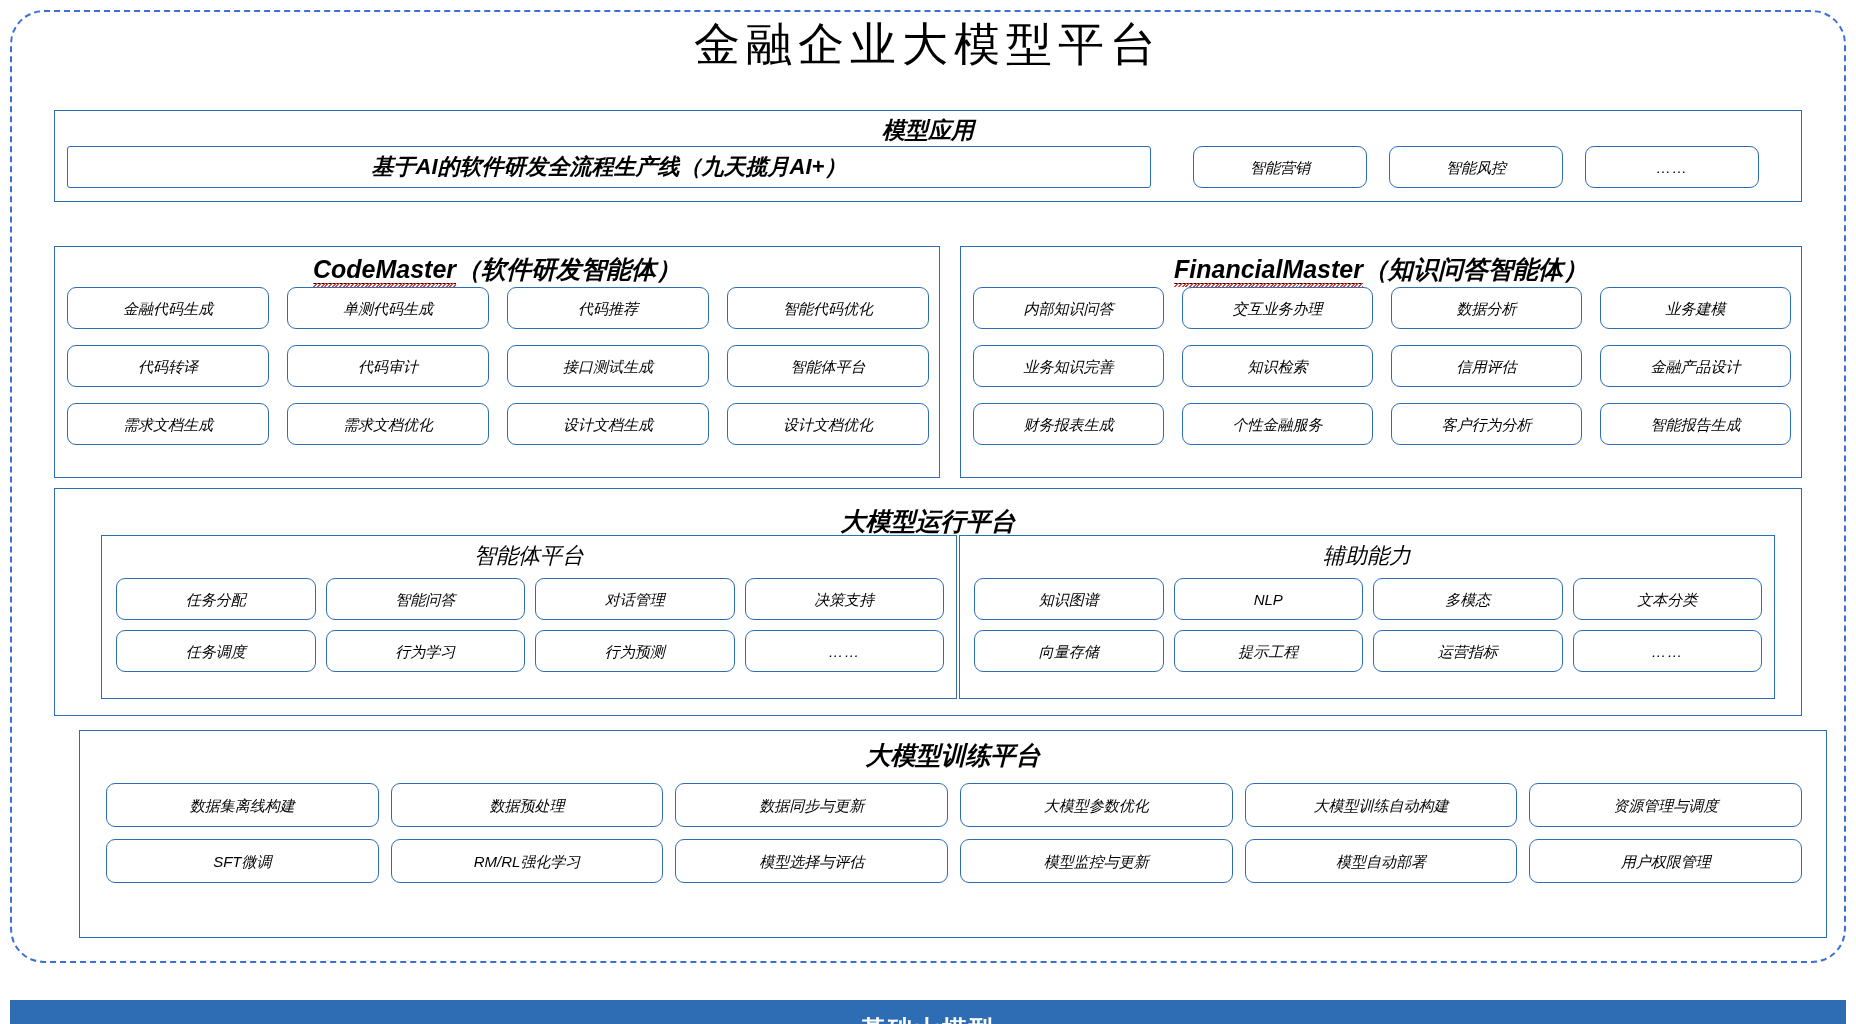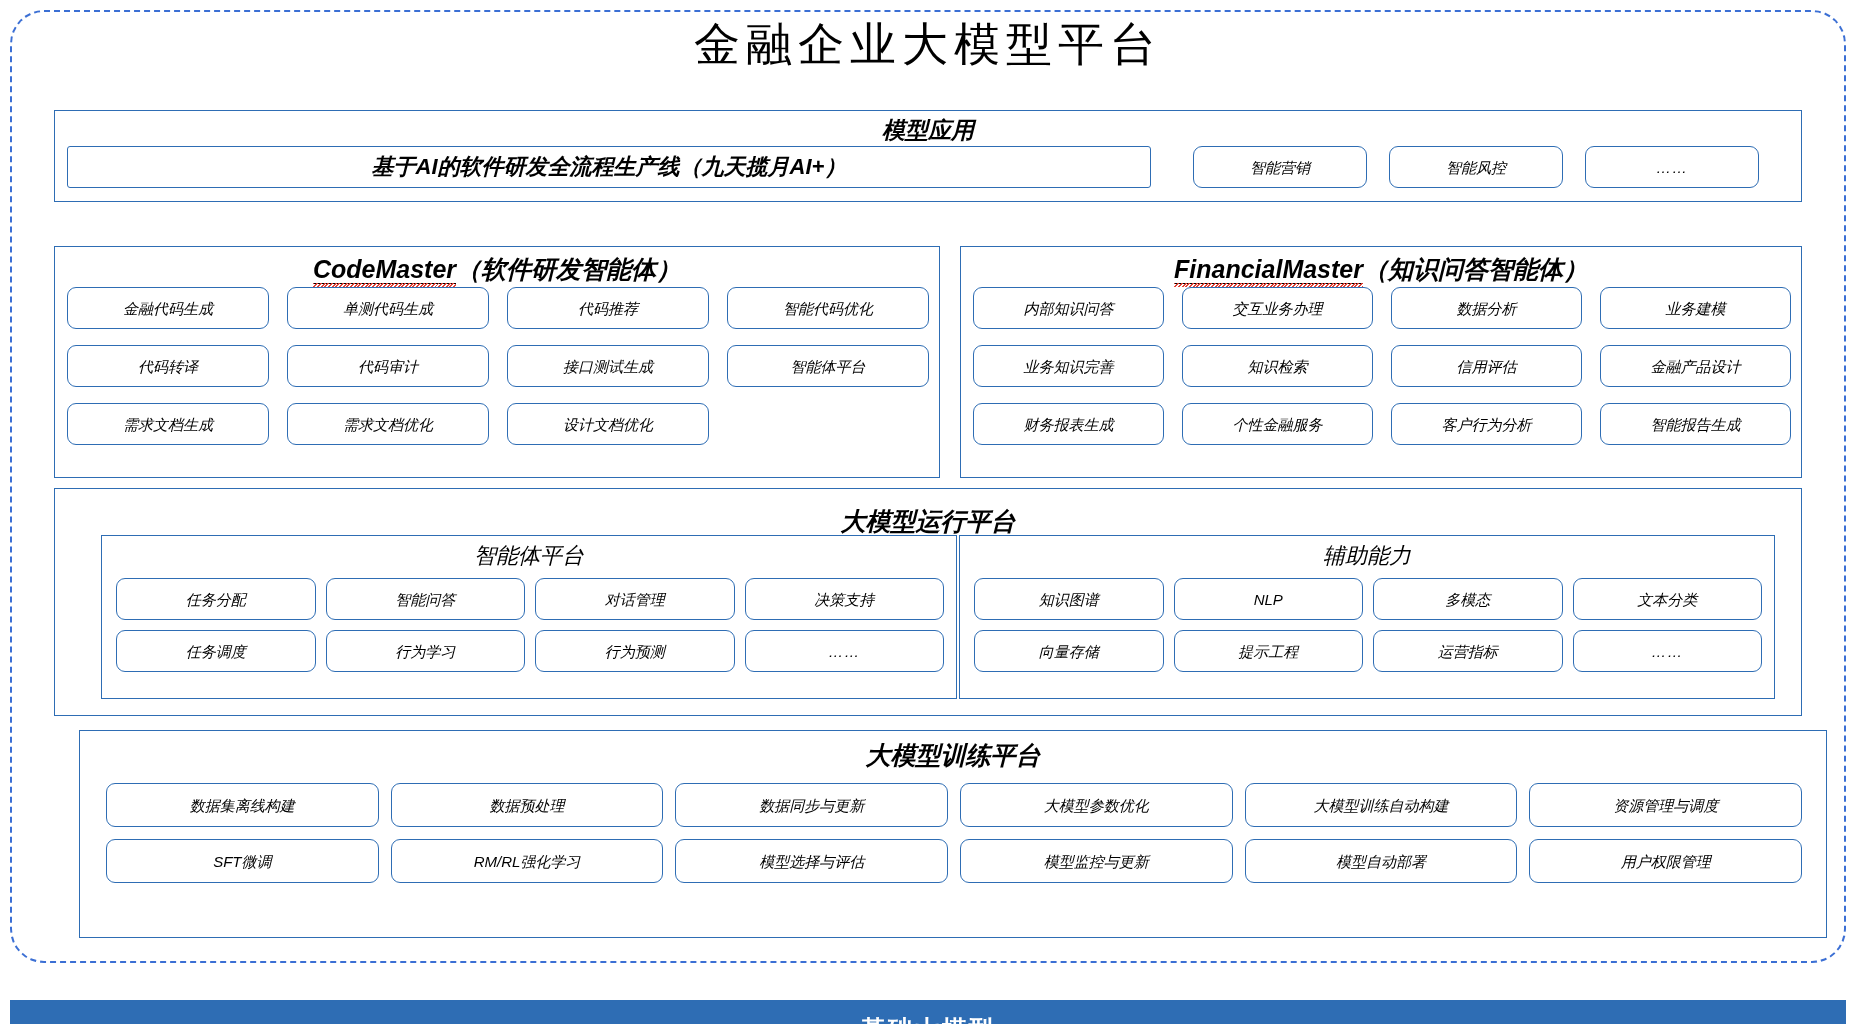--- a/index.html
+++ b/index.html
@@ -246,20 +246,21 @@
       <div class="item">金融代码生成</div>
       <div class="item">单测代码生成</div>
       <div class="item">代码推荐</div>
       <div class="item">智能代码优化</div>
       <div class="item">代码转译</div>
       <div class="item">代码审计</div>
       <div class="item">接口测试生成</div>
       <div class="item">智能体平台</div>
       <div class="item">需求文档生成</div>
       <div class="item">需求文档优化</div>
+      <div class="item">设计文档生成</div>
       <div class="item">设计文档优化</div>
     </div>
   </div>
 
   <div class="panel" id="sec-fin">
     <div class="panel-title agent-title">
       <span class="squiggle">FinancialMaster</span><span>（知识问答智能体）</span>
     </div>
     <div class="agent-grid">
       <div class="item">内部知识问答</div>

